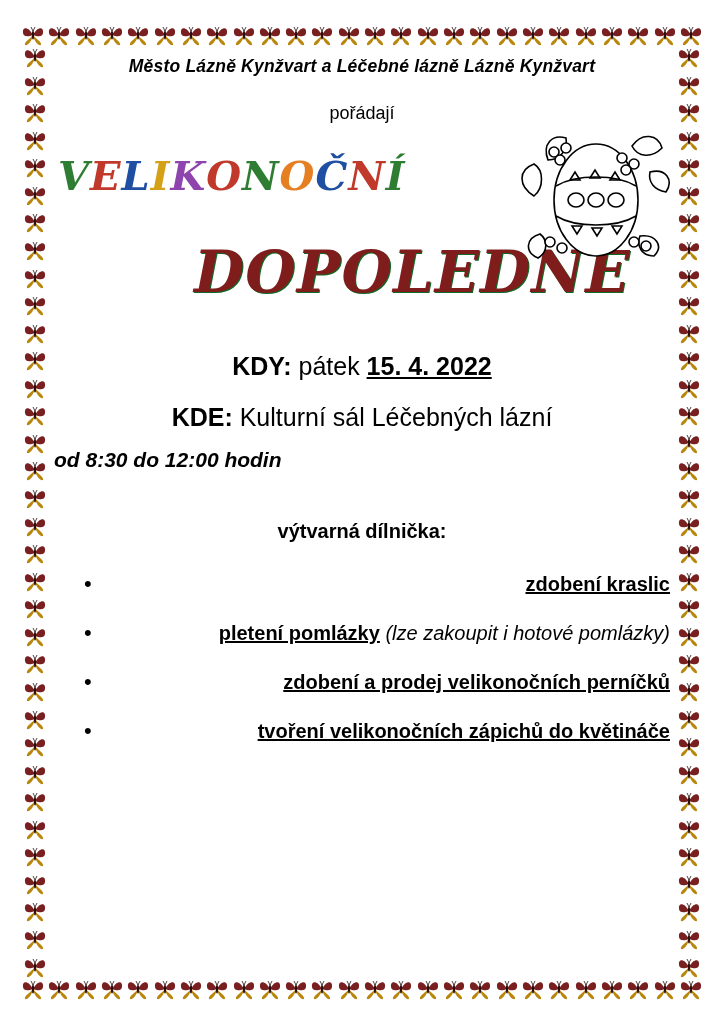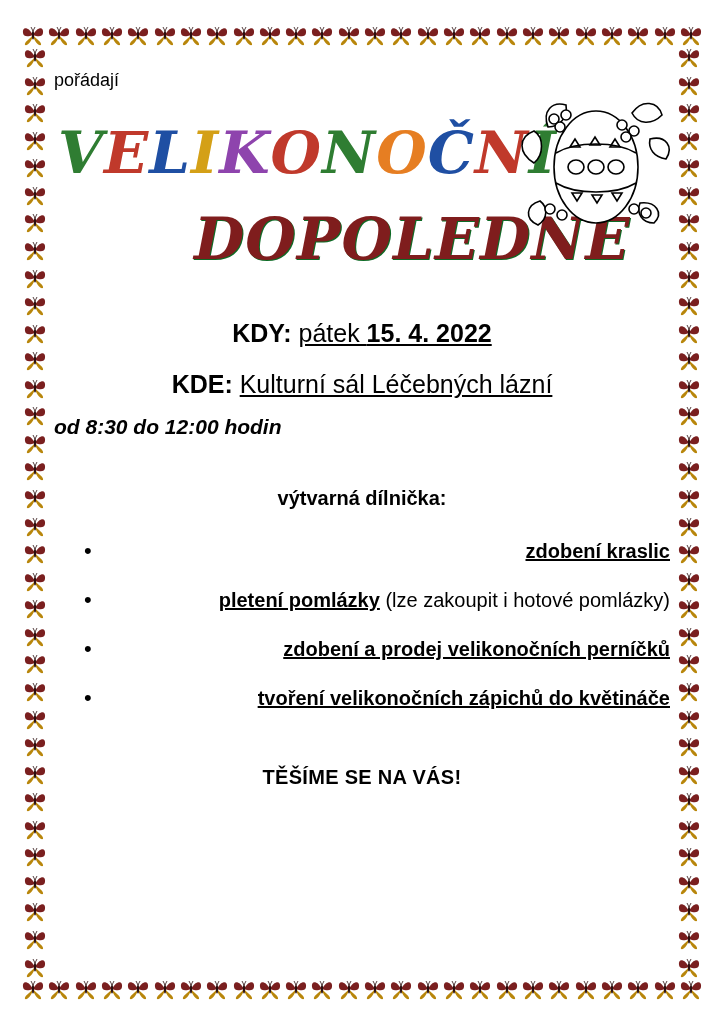--- a/index.html
+++ b/index.html
@@ -69,38 +69,39 @@
 
   .org-line {
     text-align: center;
     font-weight: bold;
     font-style: italic;
     font-size: 17.5px;
     letter-spacing: 0.2px;
     margin-top: 12px;
   }
   .poradaji {
+    text-align: center;
     font-size: 18px;
     margin-top: 26px;
   }
 
   
   .title-wrap {
     position: relative;
     margin-top: 6px;
     height: 200px;
   }
   .title-line1 {
     position: absolute;
     left: 4px;
     top: 22px;
     font-family: "DejaVu Serif", serif;
     font-style: italic;
     font-weight: bold;
-    font-size: 58px;
+    font-size: 40px;
     letter-spacing: 1px;
     white-space: nowrap;
   }
   .title-line1 span { display: inline-block; }
   .title-line2 {
     position: absolute;
     left: 140px;
     top: 108px;
     font-family: "DejaVu Serif", serif;
     font-style: italic;
@@ -119,21 +120,21 @@
     height: 140px;
   }
 
   
   .detail-row {
     text-align: center;
     font-size: 25px;
     margin-top: 22px;
   }
   .detail-row .lbl { font-weight: bold; }
-  .detail-row .val { text-decoration: underline; }
+  .detail-row .val { }
   .detail-row .val-strong { font-weight: bold; text-decoration: underline; }
 
   .time-row {
     font-size: 21px;
     font-weight: bold;
     font-style: italic;
     margin-top: 16px;
   }
 
   .workshop-title {
@@ -163,20 +164,21 @@
     top: -2px;
     font-size: 22px;
   }
   .bullets .b-main {
     font-weight: bold;
     text-decoration: underline;
   }
   .bullets .b-extra {
     font-weight: normal;
     text-decoration: none;
+    font-style: italic;
   }
 
   .closing {
     text-align: center;
     font-size: 20px;
     font-weight: bold;
     margin-top: 56px;
     letter-spacing: 0.3px;
   }
 </style>
@@ -1631,20 +1633,21 @@
               <ellipse cx="11" cy="11" rx="1.1" ry="4.6" fill="#2b0f0f"></ellipse>
               <path d="M11 7 L9 3 M11 7 L13 3" stroke="#2b0f0f" stroke-width="0.8" fill="none"></path>
             </g>
           </svg>
         </div>
       </div>
   </div>
 
   <div class="content">
 
+    <div class="org-line">Město Lázně Kynžvart  a Léčebné lázně Lázně Kynžvart</div>
     <div class="poradaji">pořádají</div>
 
     <div class="title-wrap">
       <div class="title-line1"><span style="color: rgb(47, 125, 50);">V</span><span style="color: rgb(192, 57, 43);">E</span><span style="color: rgb(31, 79, 163);">L</span><span style="color: rgb(212, 160, 23);">I</span><span style="color: rgb(142, 68, 173);">K</span><span style="color: rgb(192, 57, 43);">O</span><span style="color: rgb(47, 125, 50);">N</span><span style="color: rgb(230, 126, 34);">O</span><span style="color: rgb(31, 79, 163);">Č</span><span style="color: rgb(192, 57, 43);">N</span><span style="color: rgb(47, 125, 50);">Í</span></div>
       <div class="title-line2">DOPOLEDNE</div>
 
       <div class="egg-art">
         <svg viewBox="0 0 160 140" width="160" height="140" aria-hidden="true">
           <g fill="#ffffff" stroke="#000000" stroke-width="1.6">
 
@@ -1700,16 +1703,15 @@
 
     <div class="workshop-title">výtvarná dílnička:</div>
 
     <ul class="bullets">
         <li><span class="b-main">zdobení kraslic</span></li>
         <li><span class="b-main">pletení pomlázky</span><span class="b-extra"> (lze zakoupit i hotové pomlázky)</span></li>
         <li><span class="b-main">zdobení a prodej velikonočních perníčků</span></li>
         <li><span class="b-main">tvoření velikonočních zápichů do květináče</span></li>
       </ul>
 
-    <div class="closing">TĚŠÍME SE NA VÁS!</div>
 
   </div>
 </div>
 
 </body></html>

